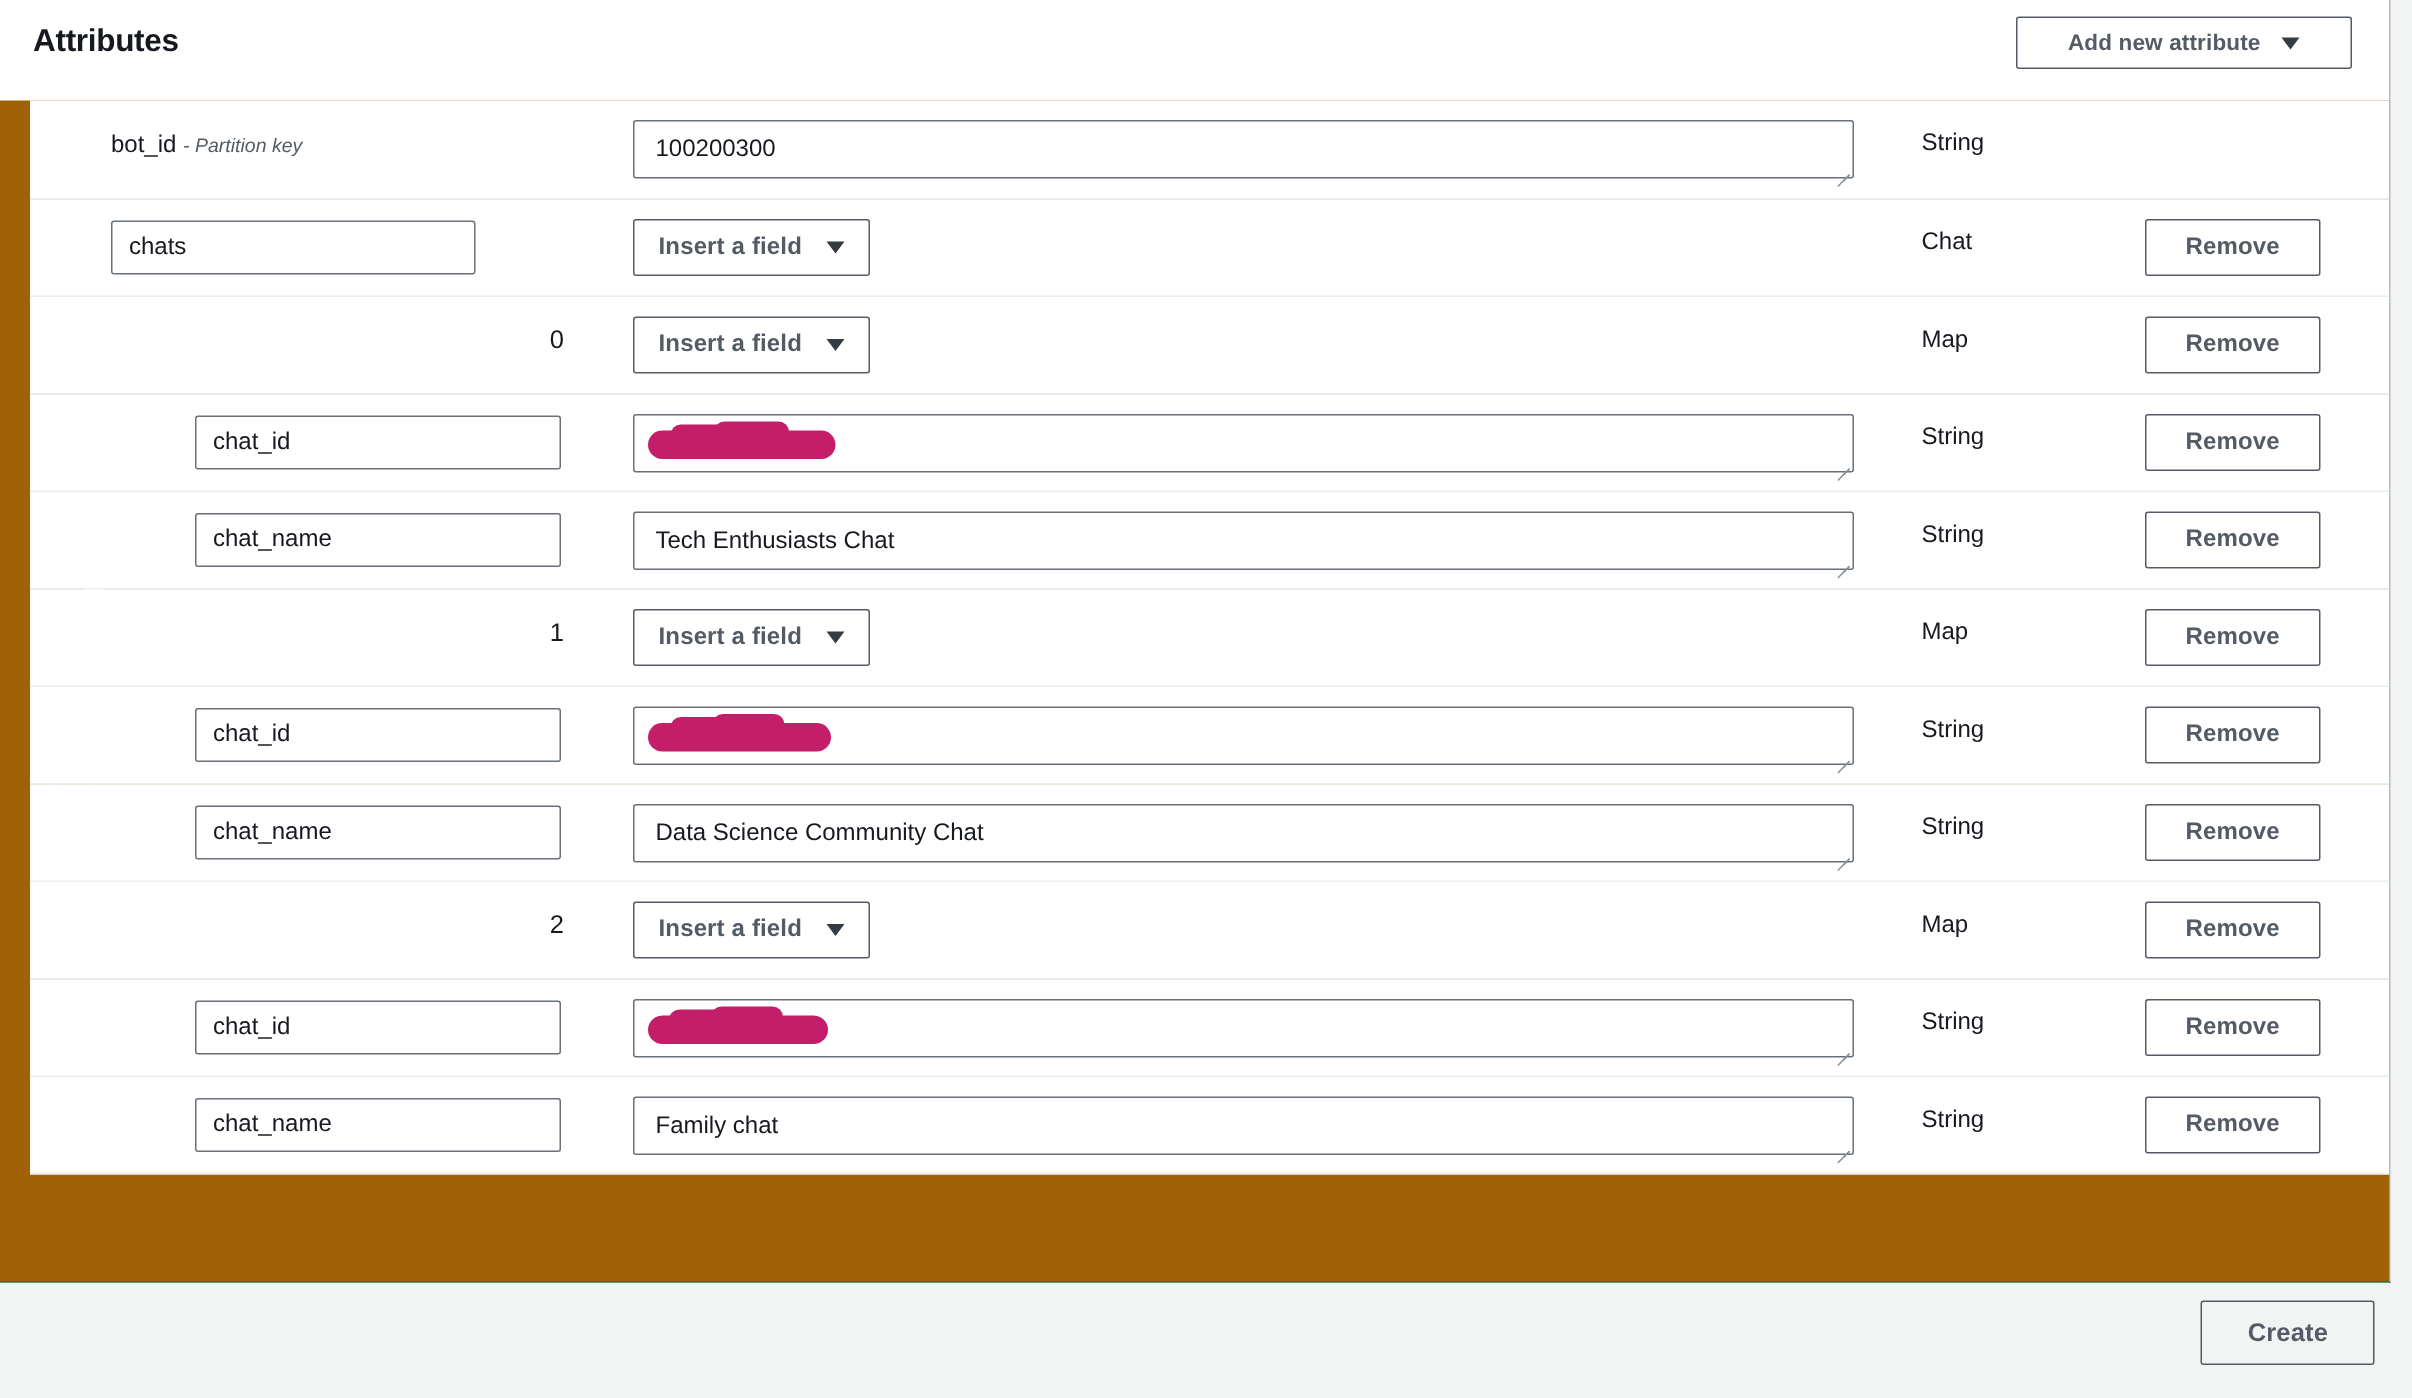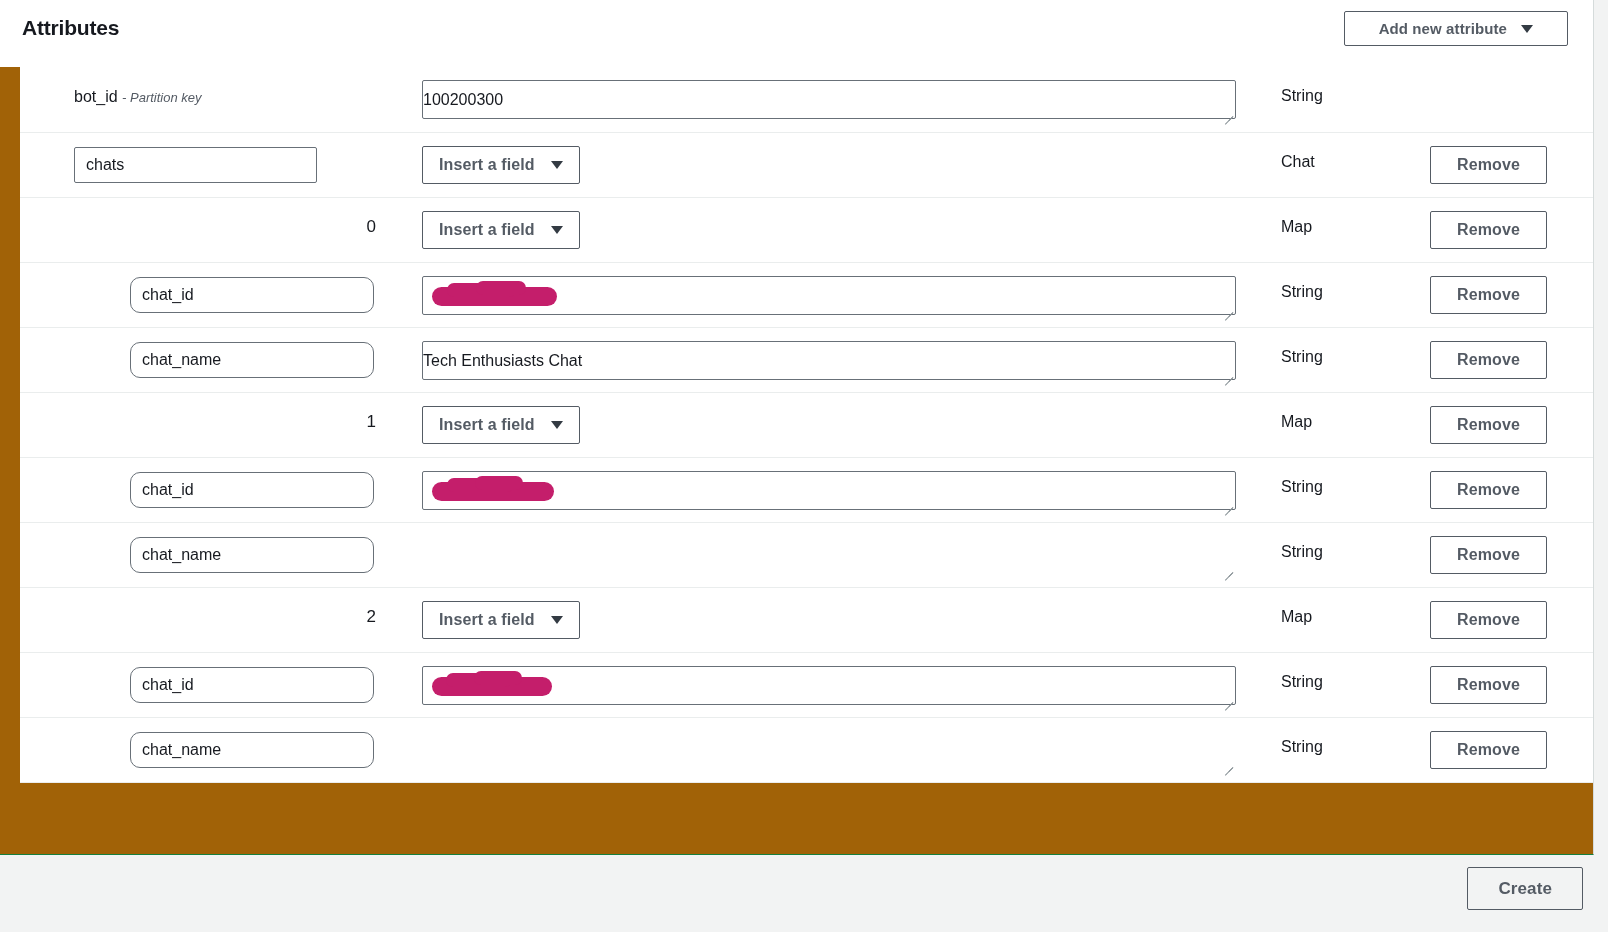--- a/index.html
+++ b/index.html
@@ -162,21 +162,21 @@
     border: 1px solid #687078;
     border-radius: 2px;
     background: #ffffff;
     font-family: "Liberation Sans", sans-serif;
     font-size: 16px;
     color: #16191f;
     padding: 0 11px;
     outline: none;
   }
   .name-input.lvl0 { left: 54px; top: 14px; width: 243px; }
-  .name-input.lvl2 { left: 110px; top: 14px; width: 244px; border-radius: 10px; }
+  .name-input.lvl2 { left: 110px; top: 14px; width: 244px; }
 
   
   .idx-label {
     position: absolute;
     top: 19px;
     left: 330px;
     width: 26px;
     text-align: right;
     font-size: 17px;
     color: #16191f;
@@ -188,21 +188,21 @@
     left: 402px;
     top: 13px;
     width: 814px;
     height: 39px;
     border: 1px solid #687078;
     border-radius: 2px;
     background: #ffffff;
     font-family: "Liberation Sans", sans-serif;
     font-size: 16px;
     color: #16191f;
-    padding: 8px 0;
+    padding: 8px 14px;
     resize: none;
     overflow: hidden;
     line-height: 21px;
     outline: none;
   }
   .resize-grip {
     position: absolute;
     left: 1202px;
     top: 40px;
     width: 11px;
@@ -474,20 +474,21 @@
         <span class="resize-grip">
             <i></i>
             <i></i>
           </span>
         <div class="type-cell">String</div>
         <button class="remove-btn">Remove</button>
       </div>
 
       <div class="row">
         <input class="name-input lvl2" value="chat_name" style="">
+        <textarea class="val-area" style="">Data Science Community Chat</textarea>
         <span class="resize-grip">
             <i></i>
             <i></i>
           </span>
         <div class="type-cell">String</div>
         <button class="remove-btn">Remove</button>
       </div>
 
       <div class="row">
         <div class="idx-label">2</div>
@@ -506,20 +507,21 @@
         <span class="resize-grip">
             <i></i>
             <i></i>
           </span>
         <div class="type-cell">String</div>
         <button class="remove-btn">Remove</button>
       </div>
 
       <div class="row">
         <input class="name-input lvl2" value="chat_name" style="">
+        <textarea class="val-area" style="">Family chat</textarea>
         <span class="resize-grip">
             <i></i>
             <i></i>
           </span>
         <div class="type-cell">String</div>
         <button class="remove-btn">Remove</button>
       </div>
 
     </div>
   </div>

